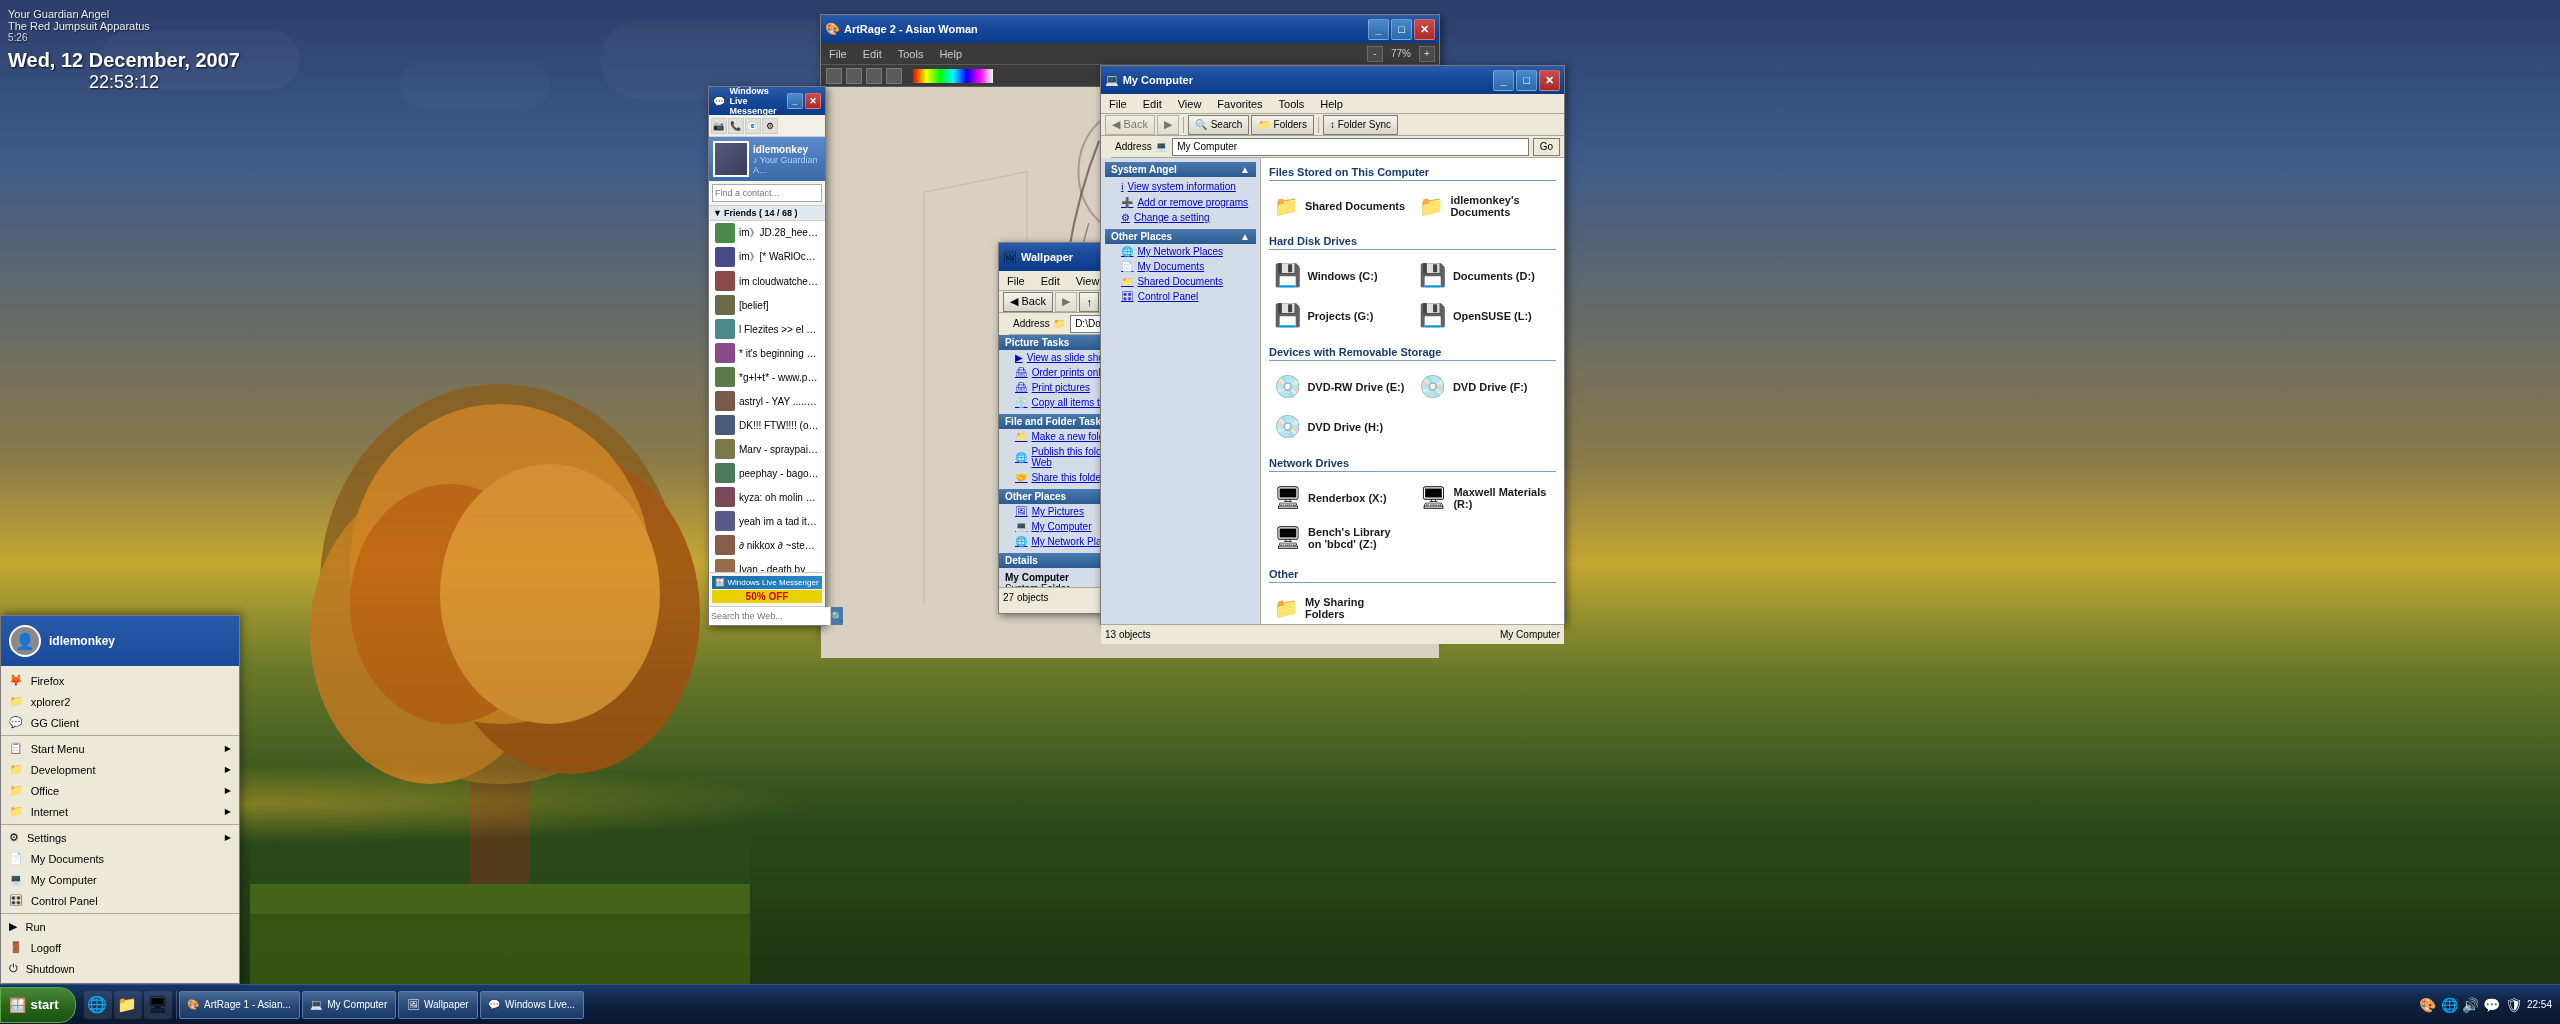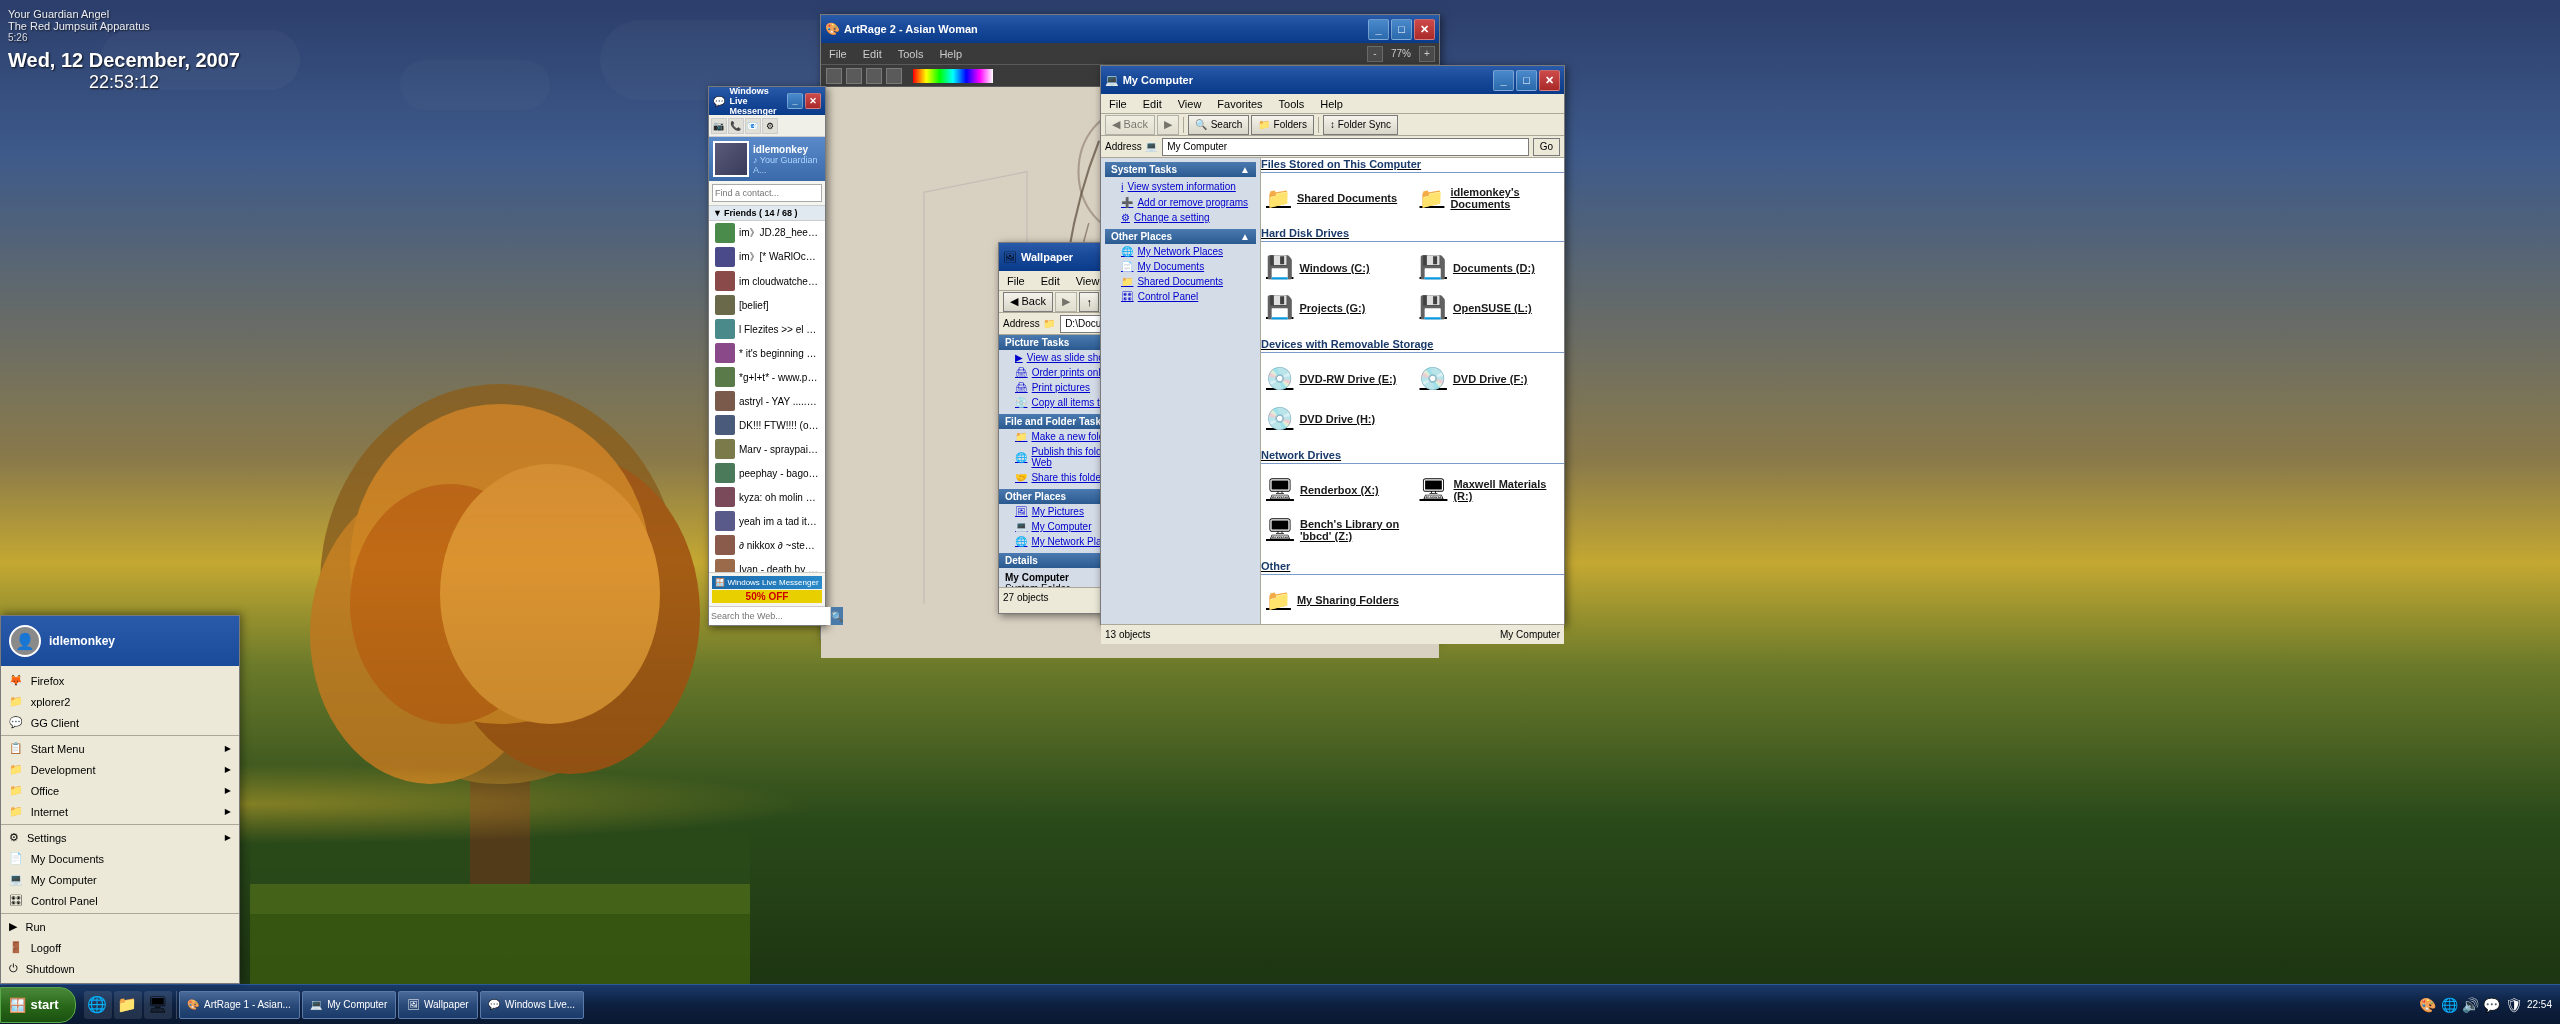--- a/index.html
+++ b/index.html
@@ -207,20 +207,21 @@
 
     .address-bar {
       height: 22px;
       background: #ece9d8;
       border-bottom: 1px solid #aca899;
       display: flex;
       align-items: center;
       padding: 0 4px;
       gap: 4px;
       font-size: 10px;
+      margin-left: 10px;
     }
 
     .address-input {
       flex: 1;
       height: 18px;
       background: white;
       border: 1px solid #7a7a7a;
       padding: 0 4px;
       font-size: 10px;
     }
@@ -270,22 +271,22 @@
       align-items: center;
       gap: 4px;
       color: #0000cc;
       text-decoration: underline;
       font-size: 10px;
     }
 
     .explorer-main {
       flex: 1;
       overflow-y: auto;
+      padding: 8px;
       background: white;
-      text-decoration: underline;
     }
 
     .section-title {
       font-size: 11px;
       font-weight: bold;
       color: #1a3a6a;
       border-bottom: 1px solid #7a9aca;
       margin-bottom: 8px;
       padding-bottom: 2px;
     }
@@ -988,21 +989,21 @@
     <input class="address-input" value="My Computer" style="">
     <button style="height:18px;background:#ece9d8;border:1px solid #7a7a7a;padding:0 6px;cursor:pointer;font-size:10px;">Go</button>
   </div>
 
   <div class="explorer-content">
 
     <div class="explorer-sidebar">
 
       <div class="sidebar-section">
         <div class="sidebar-header">
-          <span>System Tasks</span>
+          <span>System Angel</span>
           <span>▲</span>
         </div>
         <div class="sidebar-item">
           <span>ℹ</span>
           <span>View system information</span>
         </div>
         <div class="sidebar-item">
           <span>➕</span>
           <span>Add or remove programs</span>
         </div>

